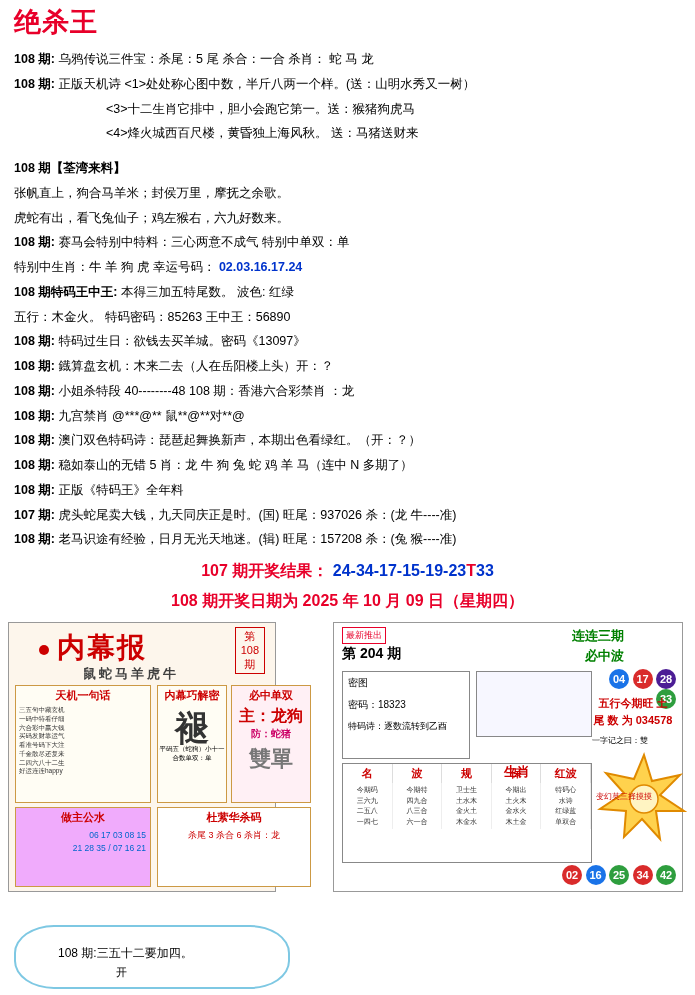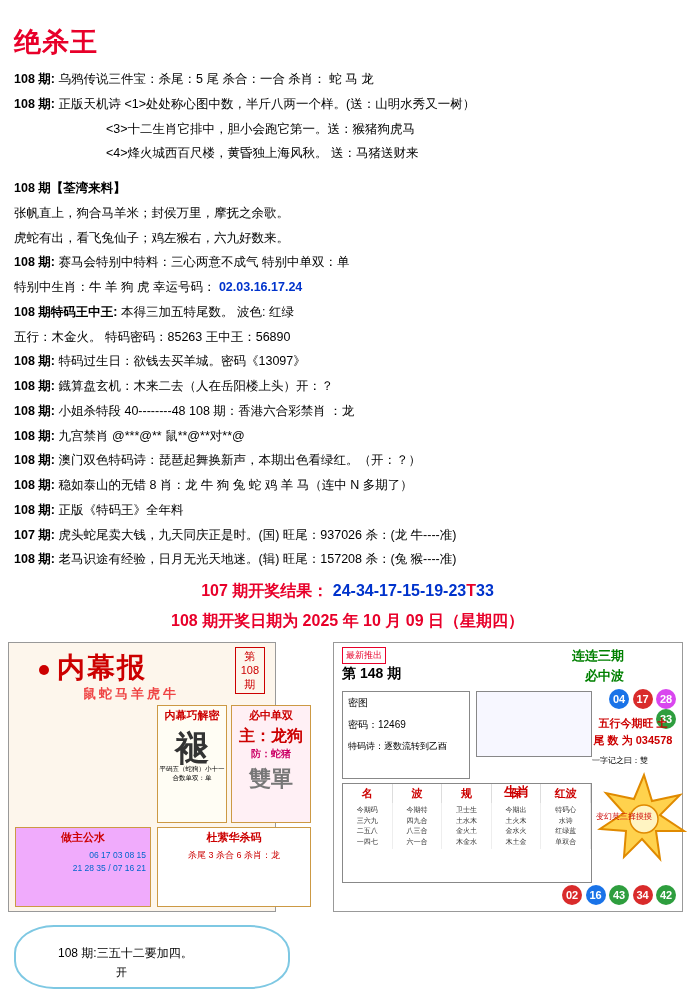--- a/index.html
+++ b/index.html
@@ -8,21 +8,21 @@
     background:#ffffff;
     font-family:"Liberation Sans","DejaVu Sans",sans-serif;
     font-size:12.5px;
     color:#000;
     position:relative;
     overflow:hidden;
   }
   .page{position:relative;width:695px;height:995px;}
   .title{
     font-size:27px;font-weight:bold;color:#e8002a;
-    padding:24px 0 4px 14px;letter-spacing:1px;
+    padding:4px 0 4px 14px;letter-spacing:1px;
   }
   .lines{padding:0 10px 0 14px;}
   .row{margin:6px 0;line-height:1.5;}
   .lbl{font-weight:bold;}
   .indent1{margin-left:92px;}
   .blue{color:#0033cc;}
   .bold{font-weight:bold;}
   .result{
     text-align:center;margin-top:12px;font-size:16px;font-weight:bold;
   }
@@ -43,21 +43,21 @@
   .aTitle{
     position:absolute;left:48px;top:6px;font-size:28px;font-weight:bold;color:#c00;
     font-family:"DejaVu Serif","Liberation Serif",serif;letter-spacing:2px;
   }
   .aDot{position:absolute;left:30px;top:22px;width:10px;height:10px;background:#c00;border-radius:50%;}
   .aIssue{
     position:absolute;right:10px;top:4px;border:1px solid #c00;color:#c00;
     font-size:11px;padding:2px 5px;line-height:1.25;text-align:center;
   }
   .aSub{
-    position:absolute;left:74px;top:42px;font-size:13px;color:#ef4444;font-weight:bold;letter-spacing:3px;
+    position:absolute;left:74px;top:42px;font-size:13px;color:#404040;font-weight:bold;letter-spacing:3px;
   }
   .aBody{position:relative;height:208px;}
   .panel{position:absolute;border:1px solid #c94;box-sizing:border-box;background:#fffdf4;}
   .pTitle{text-align:center;font-size:11px;color:#c00;font-weight:bold;padding:2px 0;}
   .p1{left:6px;top:2px;width:136px;height:118px;}
   .p1 .mini{font-size:6.5px;line-height:1.35;color:#333;padding:1px 3px;}
   .p2{left:148px;top:2px;width:70px;height:118px;}
   .p3{left:222px;top:2px;width:80px;height:118px;background:#fff0f5;}
   .p4{left:6px;top:124px;width:136px;height:80px;background:#f0abfc;}
   .p5{left:148px;top:124px;width:154px;height:80px;background:#fff;}
@@ -182,21 +182,21 @@
       <span>九宫禁肖 @***@**  鼠**@**对**@</span>
     </div>
 
     <div class="row">
       <span class="lbl">108 期:</span>
       <span>澳门双色特码诗：琵琶起舞换新声，本期出色看绿红。（开：？）</span>
     </div>
 
     <div class="row">
       <span class="lbl">108 期:</span>
-      <span>稳如泰山的无错 8 肖：龙 牛 狗 兔 蛇 鸡 羊 马（连中 N 多期了）</span>
+      <span>稳如泰山的无错 5 肖：龙 牛 狗 兔 蛇 鸡 羊 马（连中 N 多期了）</span>
     </div>
 
     <div class="row">
       <span class="lbl">108 期:</span>
       <span>正版《特码王》全年料</span>
     </div>
 
     <div class="row">
       <span class="lbl">107 期:</span>
       <span>虎头蛇尾卖大钱，九天同庆正是时。(国) 旺尾：937026 杀：(龙  牛----准)</span>
@@ -224,20 +224,31 @@
         <div class="aTitle">内幕报</div>
         <div class="aIssue">
           <span>第</span><br>
           <span>108</span><br>
           <span>期</span>
         </div>
         <div class="aSub">鼠蛇马羊虎牛</div>
       </div>
 
       <div class="aBody">
+        <div class="panel p1">
+          <div class="pTitle">天机一句话</div>
+          <div class="mini" style="white-space:pre-line">三五句中藏玄机
+一码中特看仔细
+六合彩中赢大钱
+买码发财靠运气
+看准号码下大注
+千金散尽还复来
+二四六八十二生
+好运连连happy</div>
+        </div>
 
         <div class="panel p2">
           <div class="pTitle">内幕巧解密</div>
           <div class="bigChar">褪</div>
           <div class="mini" style="white-space:pre-line;font-size:6.5px;text-align:center">平码五（蛇狗）小十一
 合数单双：单</div>
         </div>
 
         <div class="panel p3">
           <div class="pTitle">必中单双</div>
@@ -255,37 +266,37 @@
         <div class="panel p5">
           <div class="pTitle">杜萦华杀码</div>
           <div class="redtxt">杀尾 3 杀合 6 杀肖：龙</div>
         </div>
       </div>
     </div>
 
     <div class="card cardB">
       <div class="bHead">
         <div class="bTag">最新推出</div>
-        <div class="bIssue">第 148 期</div>
+        <div class="bIssue">第 204 期</div>
         <div class="bRight1">连连三期</div>
         <div class="bRight2">必中波</div>
       </div>
 
       <div class="bBox bq">
         <div class="ln">密图</div>
-        <div class="ln">密码：12469</div>
+        <div class="ln">密码：18323</div>
         <div class="ln" style="font-size:9px">特码诗：逐数流转到乙酉</div>
       </div>
 
       <div class="bBox bPic"></div>
 
       <div class="balls-top">
         <span class="bBall" style="background:#1a73e8">04</span>
         <span class="bBall" style="background:#d92b2b">17</span>
-        <span class="bBall" style="background:#d946ef">28</span>
+        <span class="bBall" style="background:#4c1d95">28</span>
         <span class="bBall" style="background:#2e9e3e">33</span>
       </div>
 
       <div class="bFive">
         <div>五行今期旺  土</div>
         <div>尾 数 为 034578</div>
       </div>
 
       <div class="bBox bGrid">
         <div class="hdr">
@@ -327,21 +338,21 @@
           <circle cx="48" cy="48" r="14" fill="#fff4c2" stroke="#e08a00" stroke-width="1.5"></circle>
         </svg>
       </div>
 
       <div style="position:absolute;left:258px;top:112px;font-size:8px;color:#000;">一字记之曰：雙</div>
       <div style="position:absolute;left:262px;top:168px;font-size:8px;color:#c00;">变幻莫三择摸摸</div>
 
       <div class="balls-bot">
         <span class="bBall" style="background:#d92b2b">02</span>
         <span class="bBall" style="background:#1a73e8">16</span>
-        <span class="bBall" style="background:#2e9e3e">43</span>
+        <span class="bBall" style="background:#2e9e3e">25</span>
         <span class="bBall" style="background:#d92b2b">34</span>
         <span class="bBall" style="background:#2e9e3e">42</span>
       </div>
     </div>
   </div>
 
   <div class="cloud">
     <div class="ct">108 期:三五十二要加四。</div>
     <div class="ct2">开</div>
   </div>

